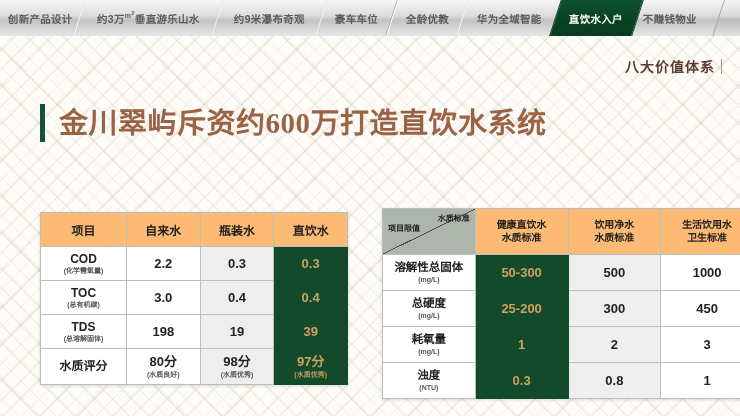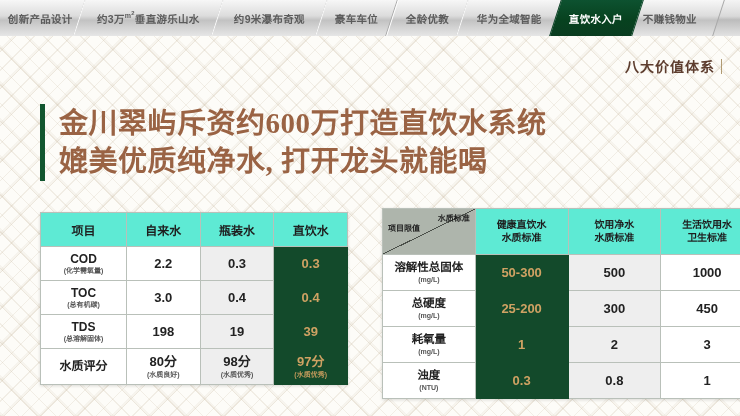--- a/index.html
+++ b/index.html
@@ -138,21 +138,21 @@
     border-collapse: collapse;
     table-layout: fixed;
   }
   th, td {
     border: 1px solid #b9c0b9;
     text-align: center;
     vertical-align: middle;
     color: #222;
   }
   thead th {
-    background: #5eead4;
+    background: #fdba74;
     font-size: 12px;
     font-weight: bold;
     height: 34px;
     color: #1e1e1e;
   }
   .rowlabel {
     background: #ffffff;
     font-size: 12px;
     font-weight: bold;
     line-height: 1.18;
@@ -240,21 +240,20 @@
 
   <div id="brand">
     <div id="brand-main">八大价值体系</div>
     <div id="brand-divider"></div>
   </div>
 
   <div id="headline">
     <div id="headline-bar"></div>
     <div id="headline-text">
       <div>金川翠屿斥资约600万打造直饮水系统</div>
-      <div>媲美优质纯净水, 打开龙头就能喝</div>
     </div>
   </div>
 
   <div class="tbl-wrap" id="table-left">
     <table>
       <thead>
         <tr>
           <th>项目</th>
           <th>自来水</th>
           <th>瓶装水</th>

